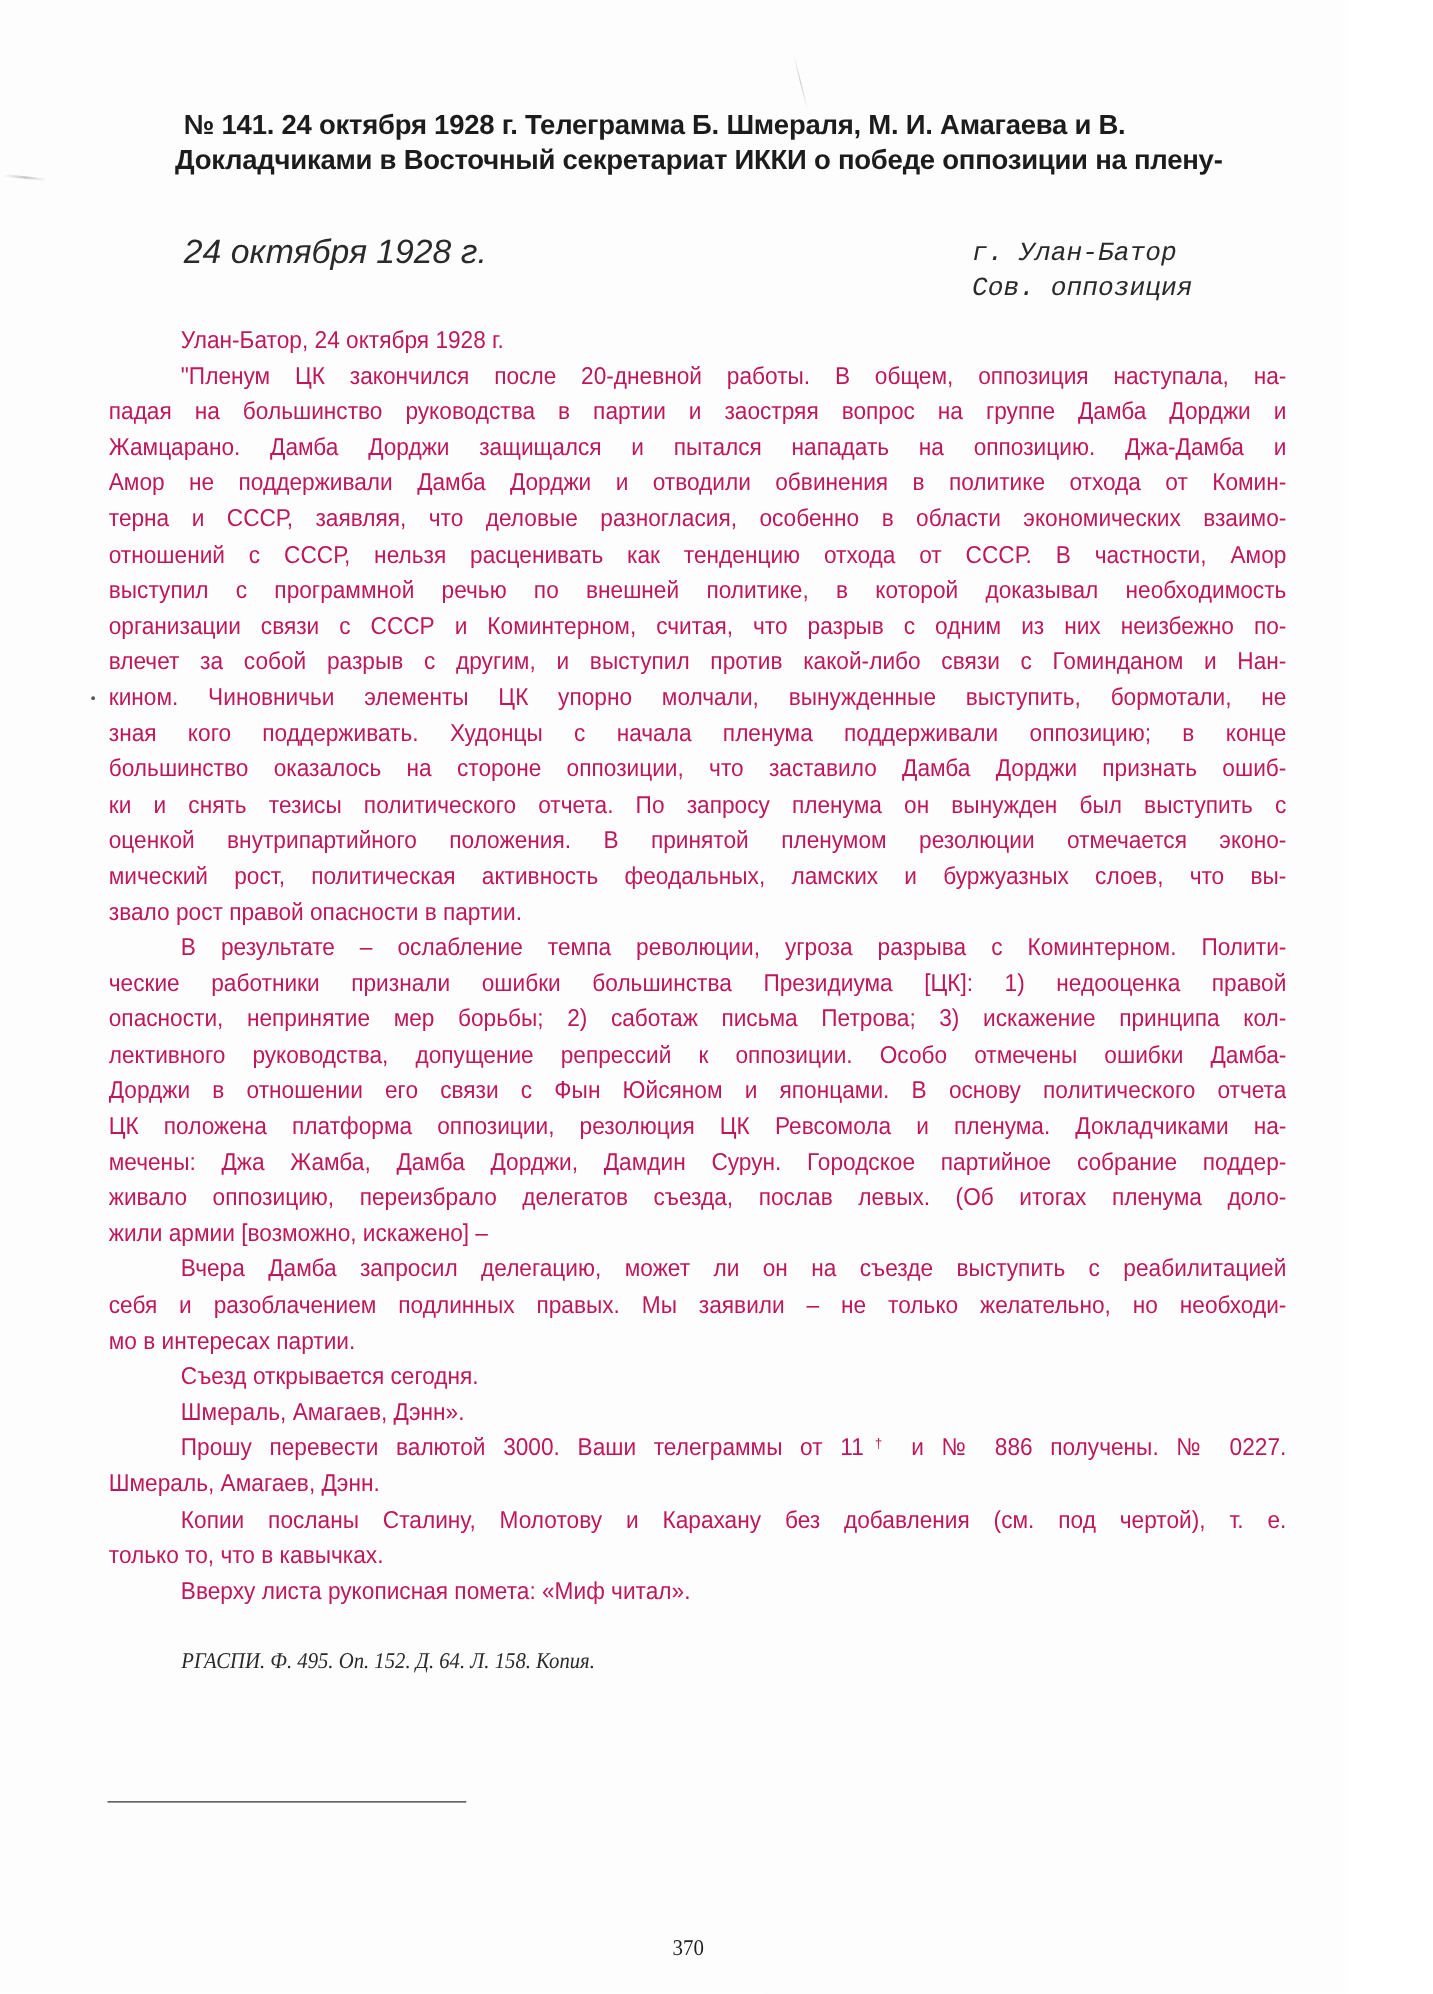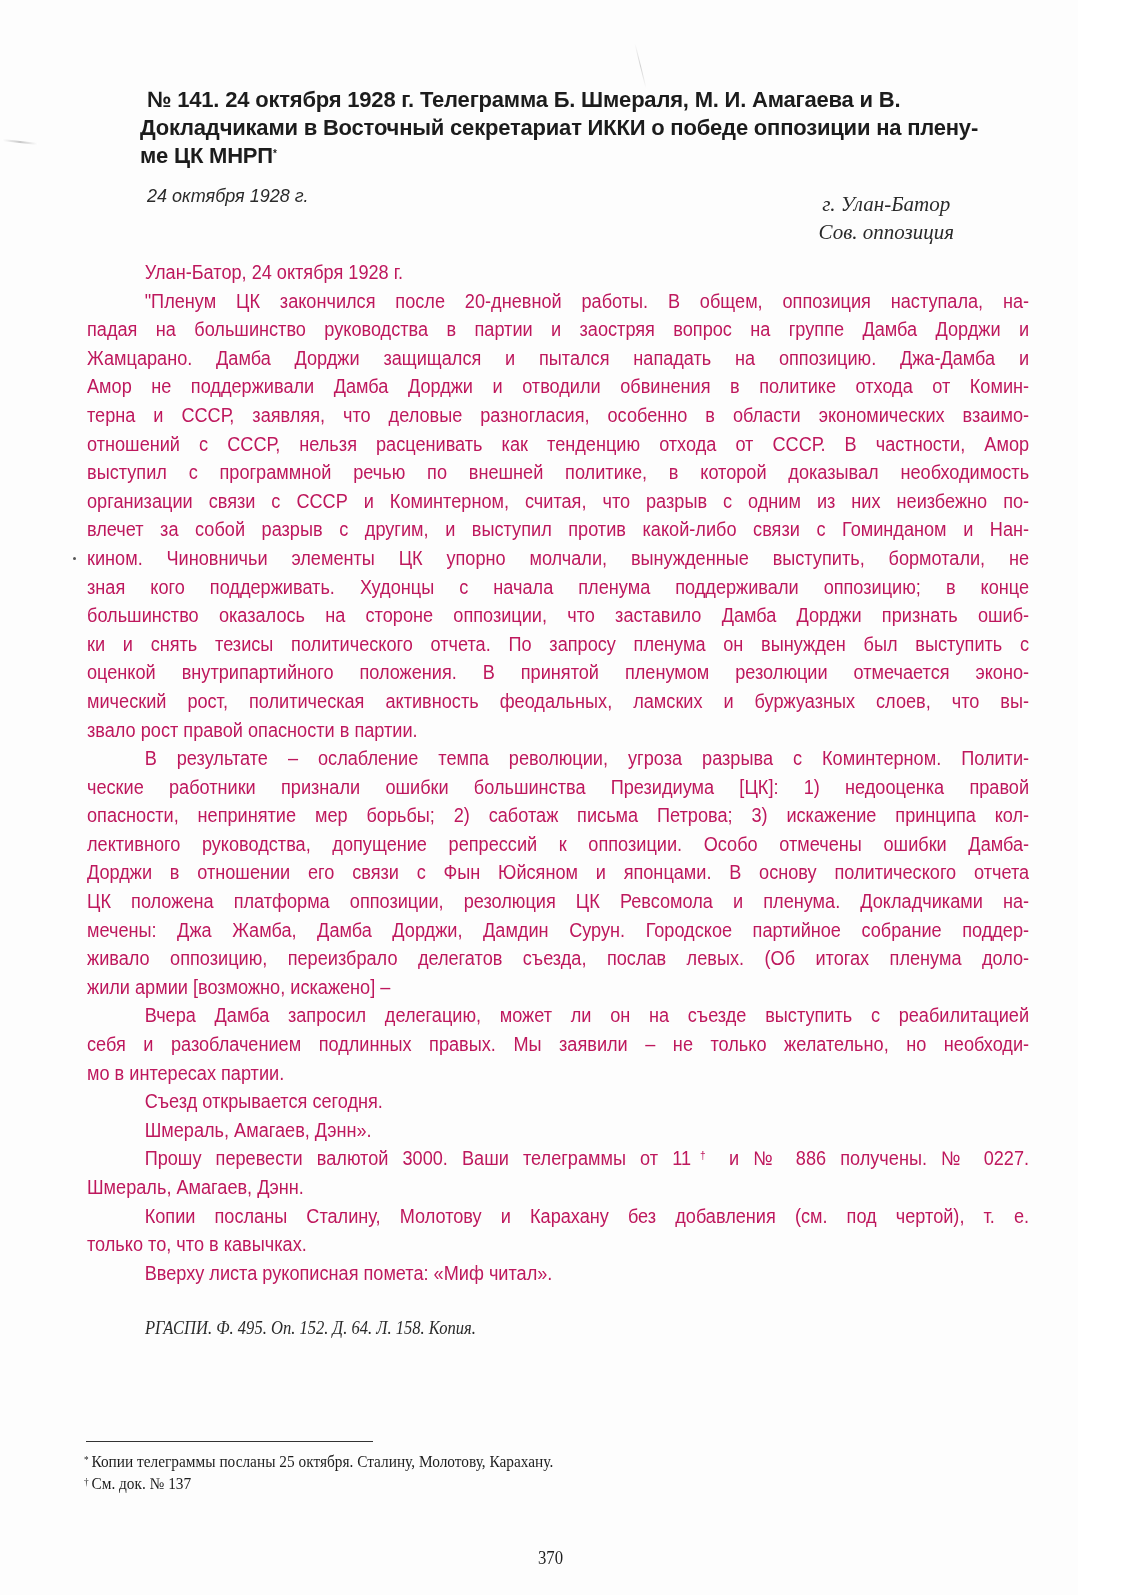--- a/index.html
+++ b/index.html
@@ -65,29 +65,29 @@
       position: relative;
       top: -2px;
     }
 
     .meta-date {
       position: absolute;
       left: 147px;
       top: 186px;
       font-family: "Liberation Sans", sans-serif;
       font-style: italic;
-      font-size: 18px;
+      font-size: 27px;
       color: #2a2a2a;
     }
     .meta-place {
       position: absolute;
       right: 124px;
       top: 190px;
-      text-align: center;
-      font-family: Liberation Serif, serif;
+      text-align: left;
+      font-family: Liberation Mono, monospace;
       font-style: italic;
       font-size: 21px;
       line-height: 28px;
       color: #2a2a2a;
     }
     .meta-place span { display: block; }
 
     
     .body-text {
       position: absolute;
@@ -176,21 +176,20 @@
 
 <div class="page">
 
   <div class="scan-mark-top"></div>
   <div class="scan-mark-left"></div>
   <div class="margin-dot"></div>
 
   <div class="doc-heading">
     <span class="line first">№ 141. 24 октября 1928 г. Телеграмма Б. Шмераля, М. И. Амагаева и В.</span>
     <span class="line">Докладчиками в Восточный секретариат ИККИ о победе оппозиции на плену-</span>
-    <span class="line"><span>ме ЦК МНРП</span><sup>*</sup></span>
   </div>
 
   <div class="meta-date">24 октября 1928 г.</div>
   <div class="meta-place">
     <span>г. Улан-Батор</span>
     <span>Сов. оппозиция</span>
   </div>
 
   <div class="body-text" id="body-text">
       <span class="ln indent">Улан-Батор, 24 октября 1928 г.</span>
@@ -227,19 +226,15 @@
       <span class="ln indent justify"><span>Прошу перевести валютой 3000. Ваши телеграммы от 11</span><sup>†</sup><span> и № 886 получены. № 0227.</span></span>
       <span class="ln">Шмераль, Амагаев, Дэнн.</span>
       <span class="ln indent justify">Копии посланы Сталину, Молотову и Карахану без добавления (см. под чертой), т. е.</span>
       <span class="ln">только то, что в кавычках.</span>
       <span class="ln indent">Вверху листа рукописная помета: «Миф читал».</span>
     </div>
 
   <div class="archive-ref">РГАСПИ. Ф. 495. Оп. 152. Д. 64. Л. 158. Копия.</div>
 
   <div class="footnote-rule"></div>
-  <div class="footnotes">
-    <span class="fn"><span class="mark">*</span><span>Копии телеграммы посланы 25 октября. Сталину, Молотову, Карахану.</span></span>
-    <span class="fn"><span class="mark">†</span><span>См. док. № 137</span></span>
-  </div>
 
   <div class="page-number">370</div>
 </div>
 
 </body></html>

